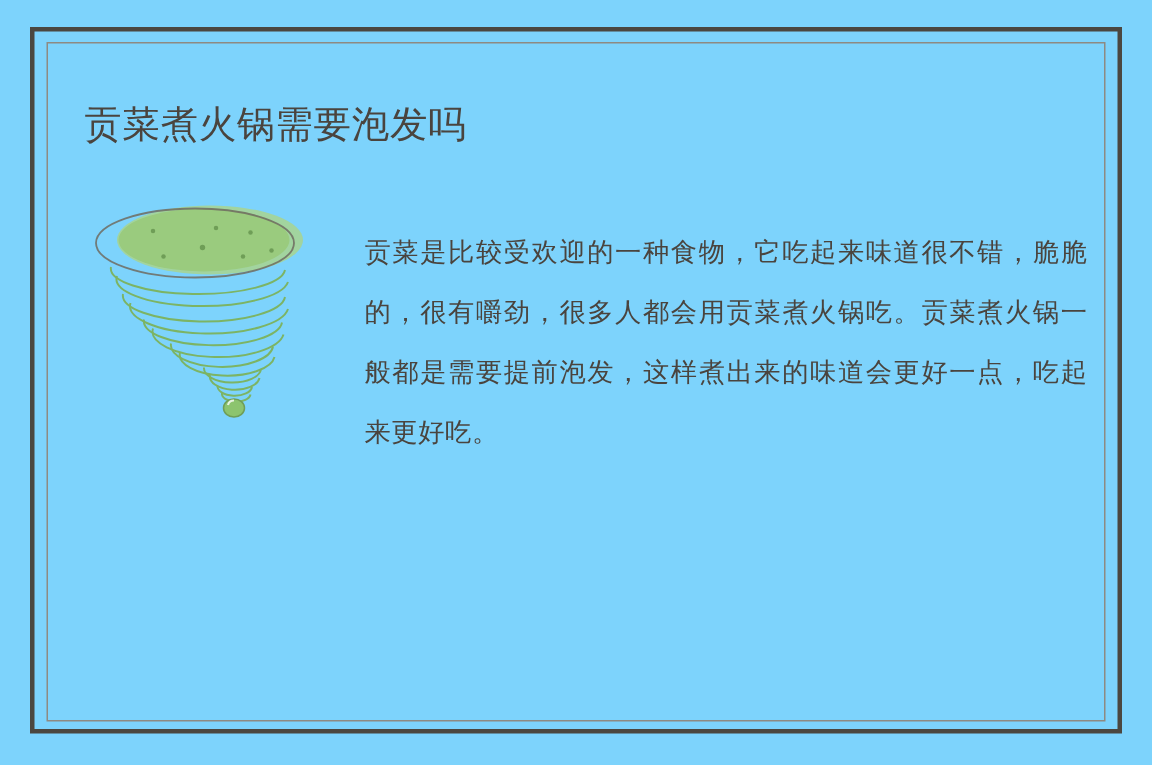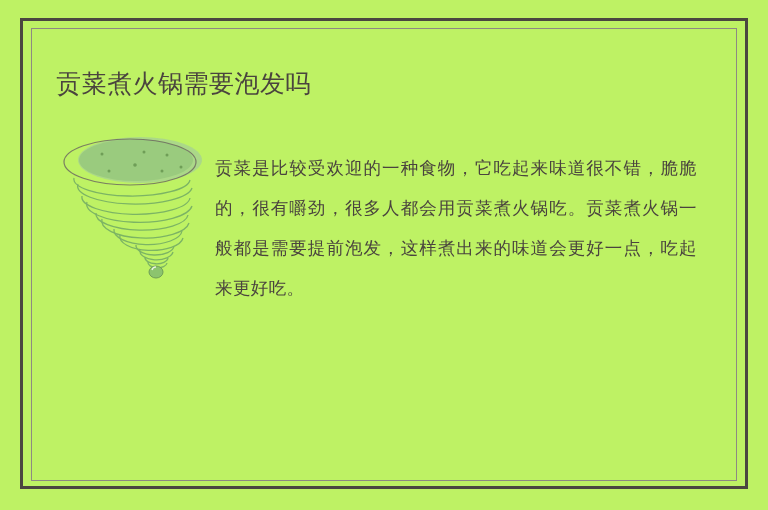--- a/index.html
+++ b/index.html
@@ -11,21 +11,21 @@
     height: 510px;
     background: #fdfaf5;
     font-family: "Liberation Sans", "DejaVu Sans", sans-serif;
     overflow: hidden;
   }
 
   #page {
     position: relative;
     width: 768px;
     height: 510px;
-    background: #bef264;
+    background: #7dd3fc;
   }
 
   
   .frame-outer {
     position: absolute;
     left: 20px;
     top: 18px;
     width: 728px;
     height: 471px;
     border: 3px solid #4b4740;
@@ -59,21 +59,21 @@
     position: absolute;
     left: 52px;
     top: 136px;
     width: 166px;
     height: 152px;
   }
 
   
   .article-body {
     position: absolute;
-    left: 215px;
+    left: 243px;
     top: 148px;
     width: 482px;
     font-size: 17.5px;
     line-height: 40px;
     color: #4a443e;
     text-align: justify;
     text-justify: inter-character;
     letter-spacing: 0.4px;
   }
 </style>

